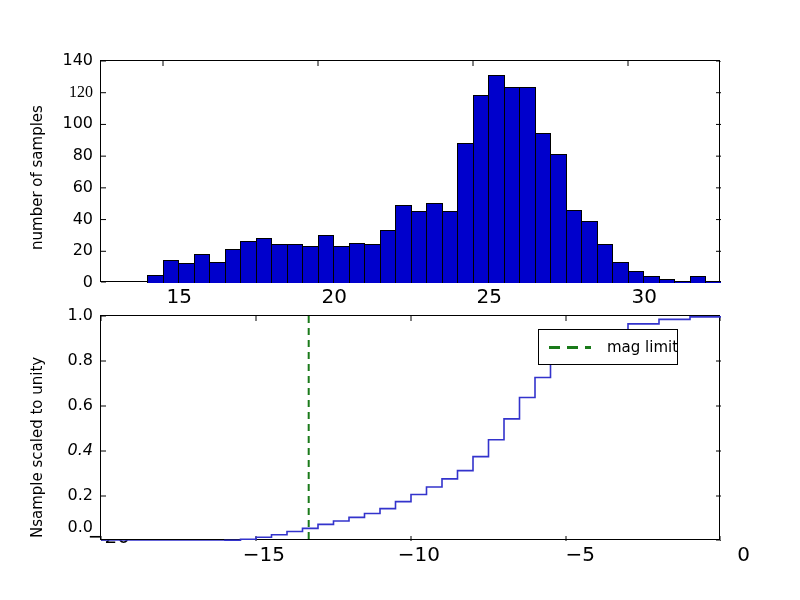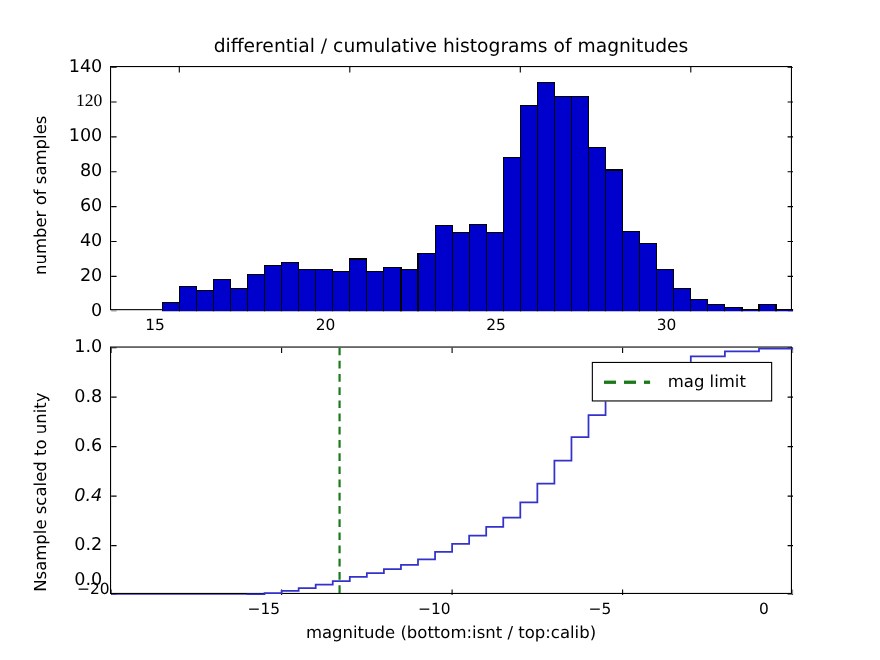--- a/index.html
+++ b/index.html
@@ -96,30 +96,30 @@
   }
   .xtick-wrap {
     position: absolute;
     width: 60px;
     height: 16px;
     margin-left: -30px;
   }
   .xtick-label {
     display: block;
     width: 60px;
-    text-align: left;
-    font-size: 14px;
+    text-align: right;
+    font-size: 20px;
     line-height: 16px;
     white-space: nowrap;
   }
   .legend-box {
     position: absolute;
     left: 538px;
     top: 329px;
-    width: 164px;
+    width: 140px;
     height: 36px;
     box-sizing: border-box;
     border: 1px solid #000000;
     background: #ffffff;
     display: flex;
     align-items: center;
     padding-left: 10px;
   }
   .legend-sample {
     width: 42px;
@@ -130,21 +130,20 @@
   .legend-label {
     font-size: 15px;
     white-space: nowrap;
   }
 </style>
 </head>
 <body>
 
 <div id="figure">
 
-  <div class="fig-title">differential / cumulative histograms of magnitudes</div>
 
   <div class="ylabel" id="top-ylabel">number of samples</div>
   <div id="top-ytick-labels">
       <div class="ytick-wrap" style="top: 275px;">
         <span class="ytick-label">0</span>
       </div>
       <div class="ytick-wrap" style="top: 243.286px;">
         <span class="ytick-label">20</span>
       </div>
       <div class="ytick-wrap" style="top: 211.571px;">
@@ -308,20 +307,19 @@
         <line x1="310" y1="0" x2="310" y2="5" stroke="#000000" stroke-width="1"></line>
         <line x1="465" y1="225" x2="465" y2="220" stroke="#000000" stroke-width="1"></line>
         <line x1="465" y1="0" x2="465" y2="5" stroke="#000000" stroke-width="1"></line>
         <line x1="620" y1="225" x2="620" y2="220" stroke="#000000" stroke-width="1"></line>
         <line x1="620" y1="0" x2="620" y2="5" stroke="#000000" stroke-width="1"></line>
         <path d="M0,225 L108.5,225 L108.5,225 L124,225 L124,224.325 L139.5,224.325 L139.5,223.2 L155,223.2 L155,221.175 L170.5,221.175 L170.5,218.7 L186,218.7 L186,215.55 L201.5,215.55 L201.5,212.4 L217,212.4 L217,208.35 L232.5,208.35 L232.5,204.975 L248,204.975 L248,201.375 L263.5,201.375 L263.5,197.55 L279,197.55 L279,192.6 L294.5,192.6 L294.5,185.625 L310,185.625 L310,178.425 L325.5,178.425 L325.5,171 L341,171 L341,162.89999999999998 L356.5,162.89999999999998 L356.5,154.575 L372,154.575 L372,140.625 L387.5,140.625 L387.5,123.75 L403,123.75 L403,102.82499999999999 L418.5,102.82499999999999 L418.5,81.44999999999999 L434,81.44999999999999 L434,61.42500000000001 L449.5,61.42500000000001 L449.5,42.75 L465,42.75 L465,27 L496,27 L496,15.75 L527,15.75 L527,7.875 L558,7.875 L558,3.375 L589,3.375 L589,0.9000000000000057 L620,0.9000000000000057 L620,0" fill="none" stroke="#3333cc" stroke-width="1.6" stroke-linejoin="miter"></path>
         <line x1="207.7" y1="0" x2="207.7" y2="225" stroke="#1a7a1a" stroke-width="2" stroke-dasharray="7,5"></line>
       </svg>
   </div>
 
-  <div class="xlabel">magnitude (bottom:isnt / top:calib)</div>
 
   <div class="legend-box">
     <span class="legend-sample" id="legend-sample-0" style="background: repeating-linear-gradient(to right, rgb(26, 122, 26) 0px, rgb(26, 122, 26) 11px, rgba(0, 0, 0, 0) 11px, rgba(0, 0, 0, 0) 18px); height: 3px;"></span>
     <span class="legend-label">mag limit</span>
   </div>
 
 </div>
 
 </body></html>

